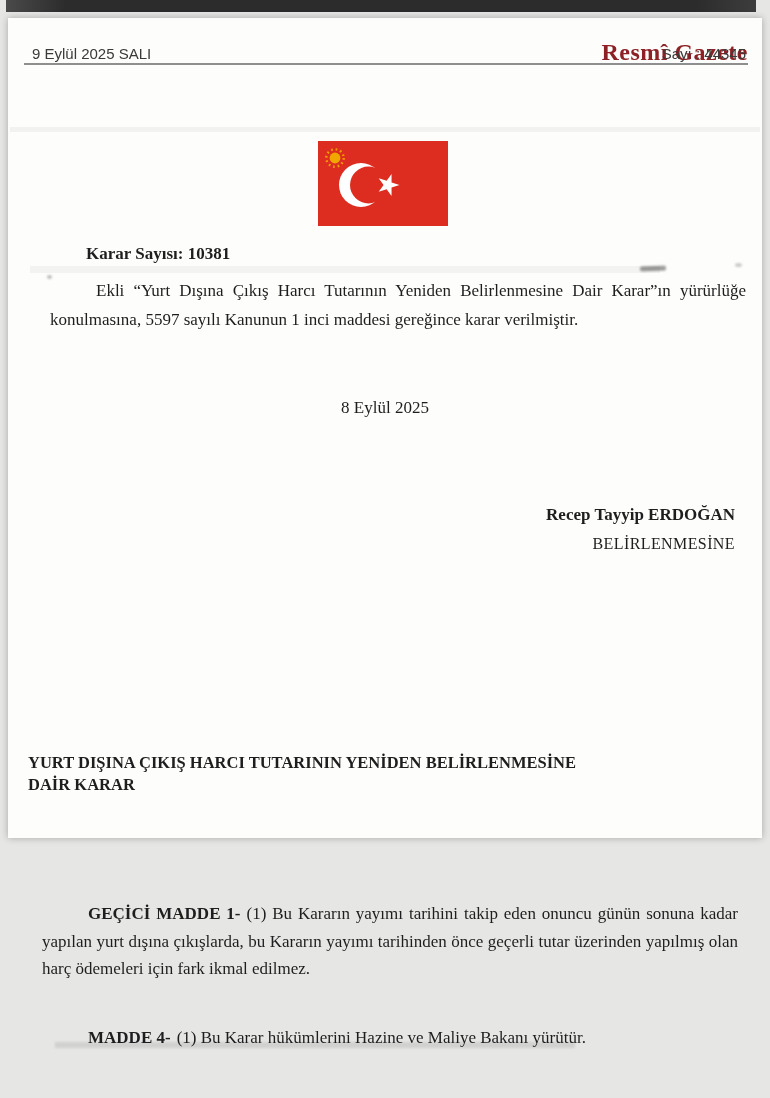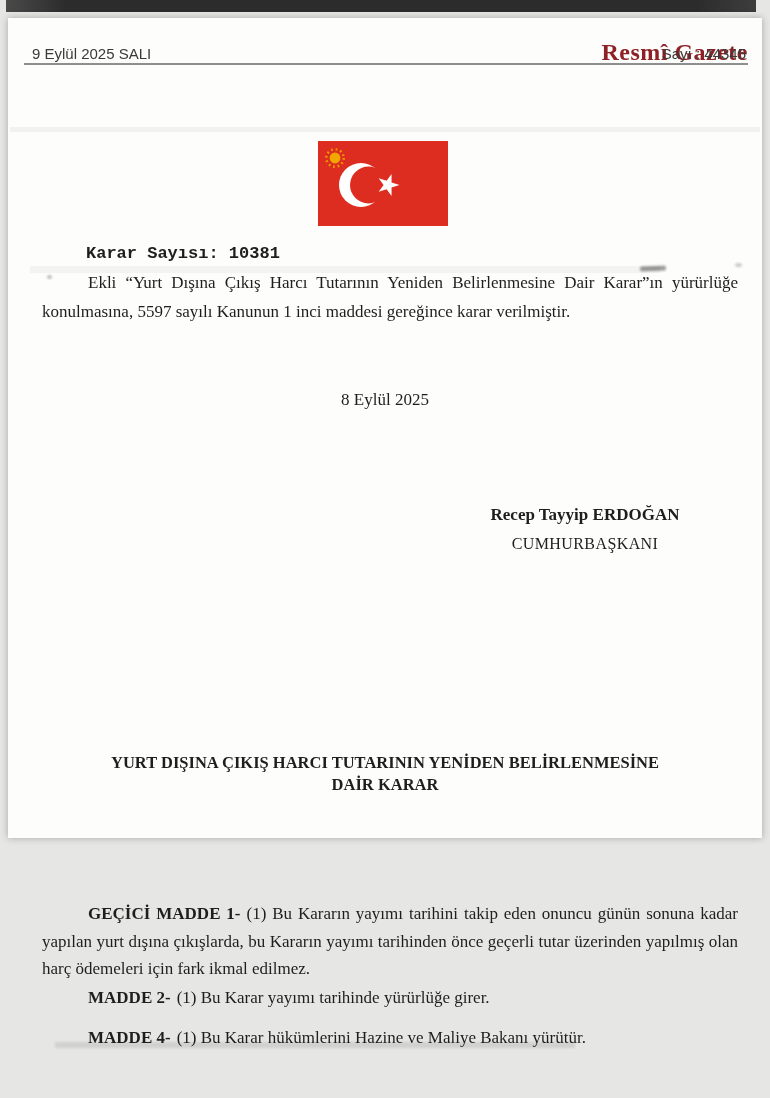--- a/index.html
+++ b/index.html
@@ -38,35 +38,35 @@
     position:absolute;top:62px;left:0;right:0;margin:0;text-align:center;
     font-size:21px;font-weight:bold;letter-spacing:.4px;
   }
   
   .flag{position:absolute;left:310px;top:123px;width:130px;height:85px;}
   .flag svg{display:block;width:130px;height:85px;}
   .flag-red{fill:var(--flag_red,#dd2d21);}
   
   .decree-no{
     position:absolute;top:226px;left:78px;margin:0;
-    font-size:17px;font-weight:bold;font-family:Liberation Mono, monospace;
+    font-size:17px;font-weight:bold;
   }
   .intro{
-    position:absolute;top:250px;left:34px;width:696px;margin:0;
+    position:absolute;top:250px;left:34px;width:696px;margin:8px;
     font-size:17px;line-height:29px;text-align:justify;text-indent:46px;
   }
   .decision-date{
-    position:absolute;top:364px;left:0;right:0;margin:8px;text-align:center;
+    position:absolute;top:364px;left:0;right:0;margin:16px;text-align:center;
     font-size:17px;
   }
   .signature{position:absolute;top:487px;left:427px;width:300px;text-align:center;}
-  .signature p{margin:0;}
+  .signature p{margin:0;text-align:right;}
   .sig-name{font-size:17px;font-weight:bold;line-height:20px;}
   .sig-title{font-size:16px;margin-top:10px !important;letter-spacing:.4px;}
-  .annex-title{position:absolute;top:734px;left:20px;right:20px;text-align:center;}
+  .annex-title{position:absolute;top:734px;left:20px;right:20px;}
   .annex-title p{margin:0;font-size:16.5px;font-weight:bold;line-height:21.5px;}
   .article{
     position:absolute;left:34px;width:696px;margin:0;
     font-size:17px;line-height:27.5px;text-align:justify;text-indent:46px;
   }
   .article b{margin-right:6px;}
   .art-1{top:800px;}
   .art-2{top:882px;}
   .art-3{top:966px;}
   .art-4{top:1006px;}
@@ -116,32 +116,31 @@
     </div>
 
     <p class="decree-no">Karar Sayısı: 10381</p>
 
     <p class="intro">Ekli “Yurt Dışına Çıkış Harcı Tutarının Yeniden Belirlenmesine Dair Karar”ın yürürlüğe konulmasına, 5597 sayılı Kanunun 1 inci maddesi gereğince karar verilmiştir.</p>
 
     <p class="decision-date">8 Eylül 2025</p>
 
     <div class="signature">
       <p class="sig-name">Recep Tayyip ERDOĞAN</p>
-      <p class="sig-title">CUMHURBAŞKANI</p>
+      <p class="sig-title">BELİRLENMESİNE</p>
     </div>
 
     <div class="annex-title">
       <p>YURT DIŞINA ÇIKIŞ HARCI TUTARININ YENİDEN BELİRLENMESİNE</p>
       <p>DAİR KARAR</p>
     </div>
 
 
     <p class="article art-2"><b>GEÇİCİ MADDE 1-</b><span>(1) Bu Kararın yayımı tarihini takip eden onuncu günün sonuna kadar yapılan yurt dışına çıkışlarda, bu Kararın yayımı tarihinden önce geçerli tutar üzerinden yapılmış olan harç ödemeleri için fark ikmal edilmez.</span></p>
 
-    <p class="article art-3"><b>MADDE 2-</b><span>(1) Bu Karar yayımı tarihinde yürürlüğe girer.</span></p>
 
     <p class="article art-4"><b>MADDE 4-</b><span>(1) Bu Karar hükümlerini Hazine ve Maliye Bakanı yürütür.</span></p>
 
     <div class="artifact band-a"></div>
     <div class="artifact band-b"></div>
     <div class="artifact smudge-a"></div>
     <div class="artifact speck-a"></div>
     <div class="artifact speck-b"></div>
     <div class="artifact ghost-bottom"></div>
 

